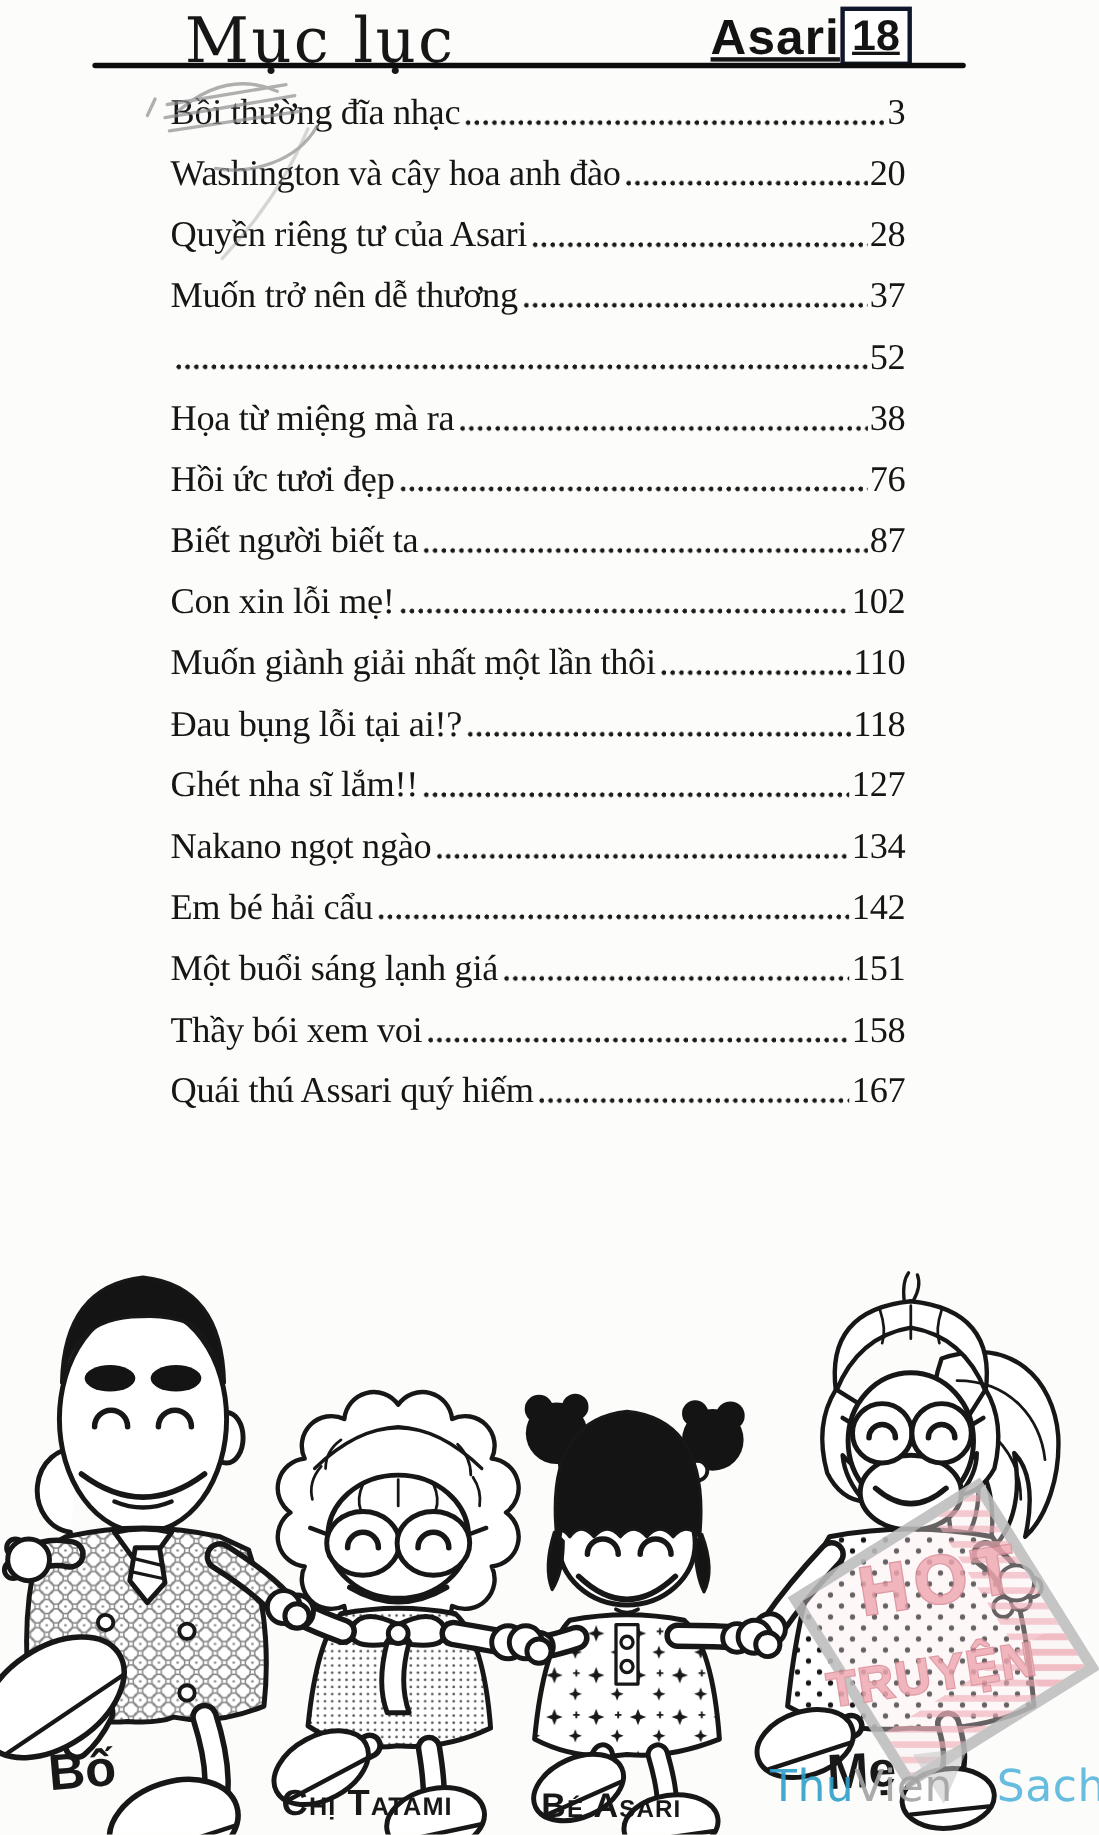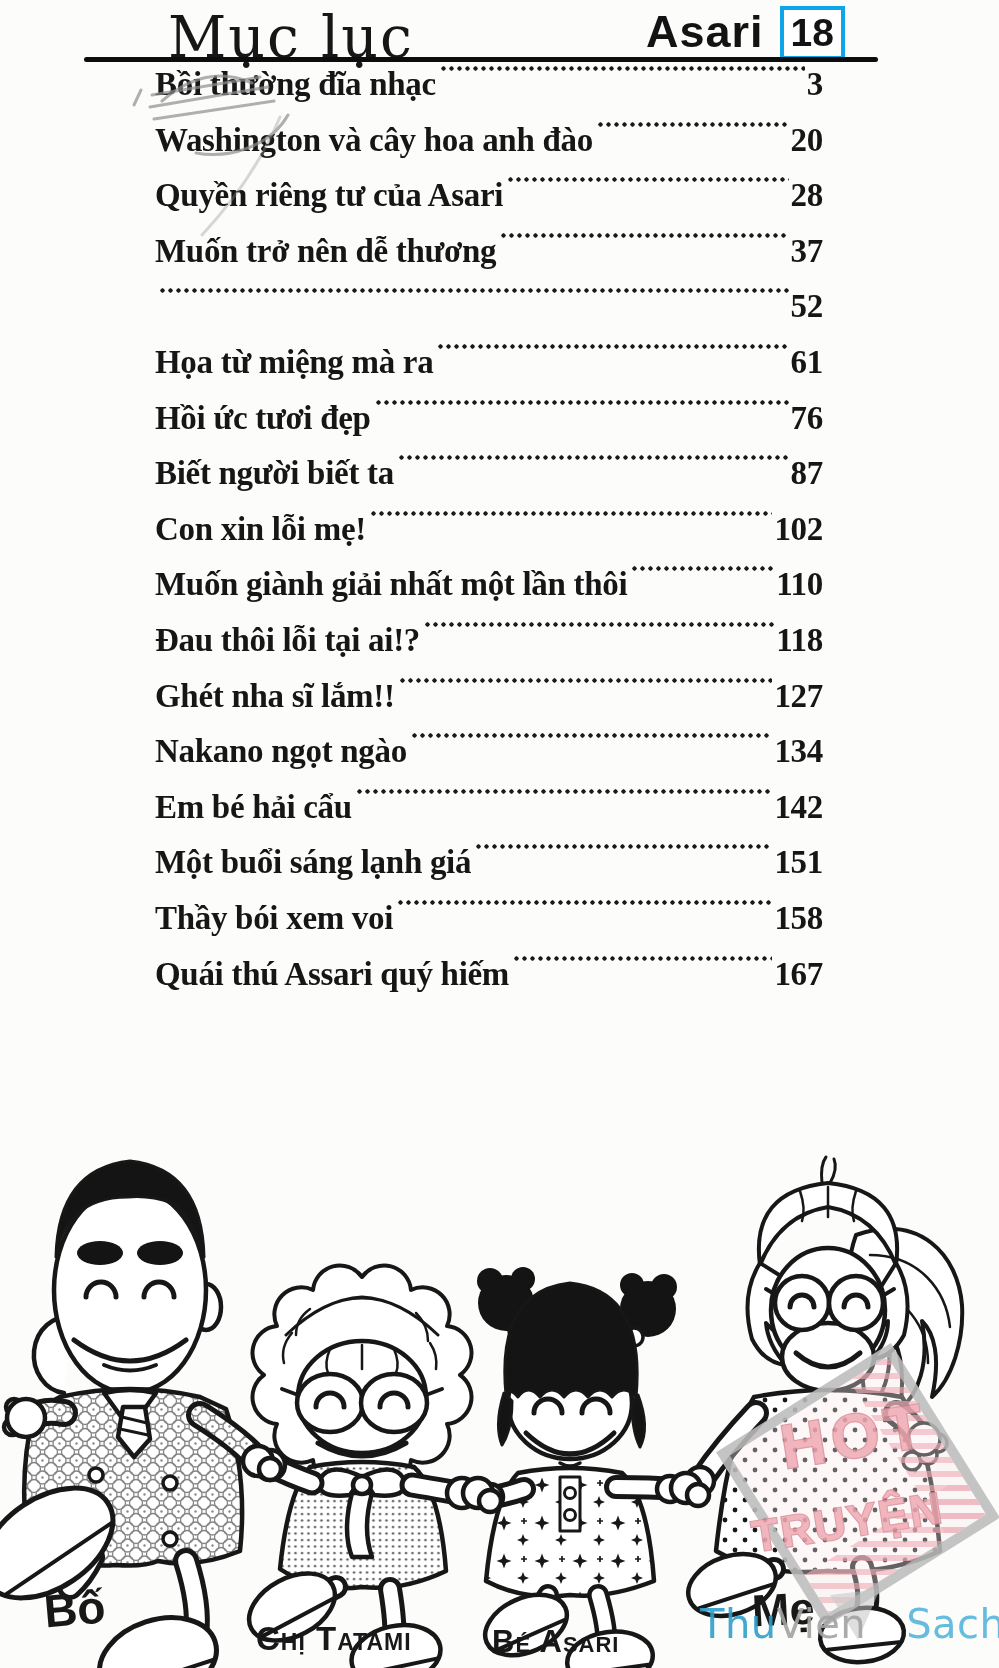--- a/index.html
+++ b/index.html
@@ -9,42 +9,42 @@
     font-family:"Liberation Serif",serif;
   }
   
   .page-title{
     position:absolute;left:168px;top:4px;
     font-family:"DejaVu Serif",serif;font-weight:500;
     font-size:57px;letter-spacing:2px;color:#161616;
   }
   .header-right{
     position:absolute;left:646px;top:6px;
-    display:flex;align-items:flex-start;gap:16px;
+    display:flex;align-items:flex-end;gap:0;text-decoration:underline;
   }
   .series-name{
     font-family:"Liberation Sans",sans-serif;font-weight:800;
     font-size:45px;letter-spacing:1px;color:#131313;
   }
   .volume-box{
-    border:4px solid #0ea5e9;background:#fff;
+    border:4px solid #0f172a;background:#fff;
     font-family:"Liberation Sans",sans-serif;font-weight:800;
     font-size:39px;line-height:46px;padding:0 7px;color:#131313;
   }
   .header-rule{
     position:absolute;left:84px;top:57px;width:794px;height:5px;
     background:#0d0d0d;border-radius:3px;
   }
   
   .toc{
     position:absolute;left:155px;top:66px;width:668px;
   }
   .toc-row{
-    height:55.6px;display:flex;align-items:flex-start;
-    font-size:33px;font-weight:700;letter-spacing:-0.3px;color:#161616;
+    height:55.6px;display:flex;align-items:flex-end;
+    font-size:33px;font-weight:400;letter-spacing:-0.3px;color:#161616;
   }
   .toc-title{white-space:nowrap;}
   .toc-leader{
     flex:1;height:5px;margin:0 2px 8px 5px;min-width:24px;
     background-image:radial-gradient(circle at 2.5px 2.5px,#1a1a1a 1.9px,transparent 2.4px);
     background-size:8px 5px;background-repeat:repeat-x;
   }
   .toc-page{white-space:nowrap;}
   
   .scribble{position:absolute;left:110px;top:55px;pointer-events:none;}
@@ -100,21 +100,21 @@
     <span class="toc-leader"></span>
     <span class="toc-page">37</span>
   </div>
     <div class="toc-row">
     <span class="toc-leader"></span>
     <span class="toc-page">52</span>
   </div>
     <div class="toc-row">
     <span class="toc-title">Họa từ miệng mà ra</span>
     <span class="toc-leader"></span>
-    <span class="toc-page">61</span>
+    <span class="toc-page">38</span>
   </div>
     <div class="toc-row">
     <span class="toc-title">Hồi ức tươi đẹp</span>
     <span class="toc-leader"></span>
     <span class="toc-page">76</span>
   </div>
     <div class="toc-row">
     <span class="toc-title">Biết người biết ta</span>
     <span class="toc-leader"></span>
     <span class="toc-page">87</span>
@@ -123,21 +123,21 @@
     <span class="toc-title">Con xin lỗi mẹ!</span>
     <span class="toc-leader"></span>
     <span class="toc-page">102</span>
   </div>
     <div class="toc-row">
     <span class="toc-title">Muốn giành giải nhất một lần thôi</span>
     <span class="toc-leader"></span>
     <span class="toc-page">110</span>
   </div>
     <div class="toc-row">
-    <span class="toc-title">Đau thôi lỗi tại ai!?</span>
+    <span class="toc-title">Đau bụng lỗi tại ai!?</span>
     <span class="toc-leader"></span>
     <span class="toc-page">118</span>
   </div>
     <div class="toc-row">
     <span class="toc-title">Ghét nha sĩ lắm!!</span>
     <span class="toc-leader"></span>
     <span class="toc-page">127</span>
   </div>
     <div class="toc-row">
     <span class="toc-title">Nakano ngọt ngào</span>

